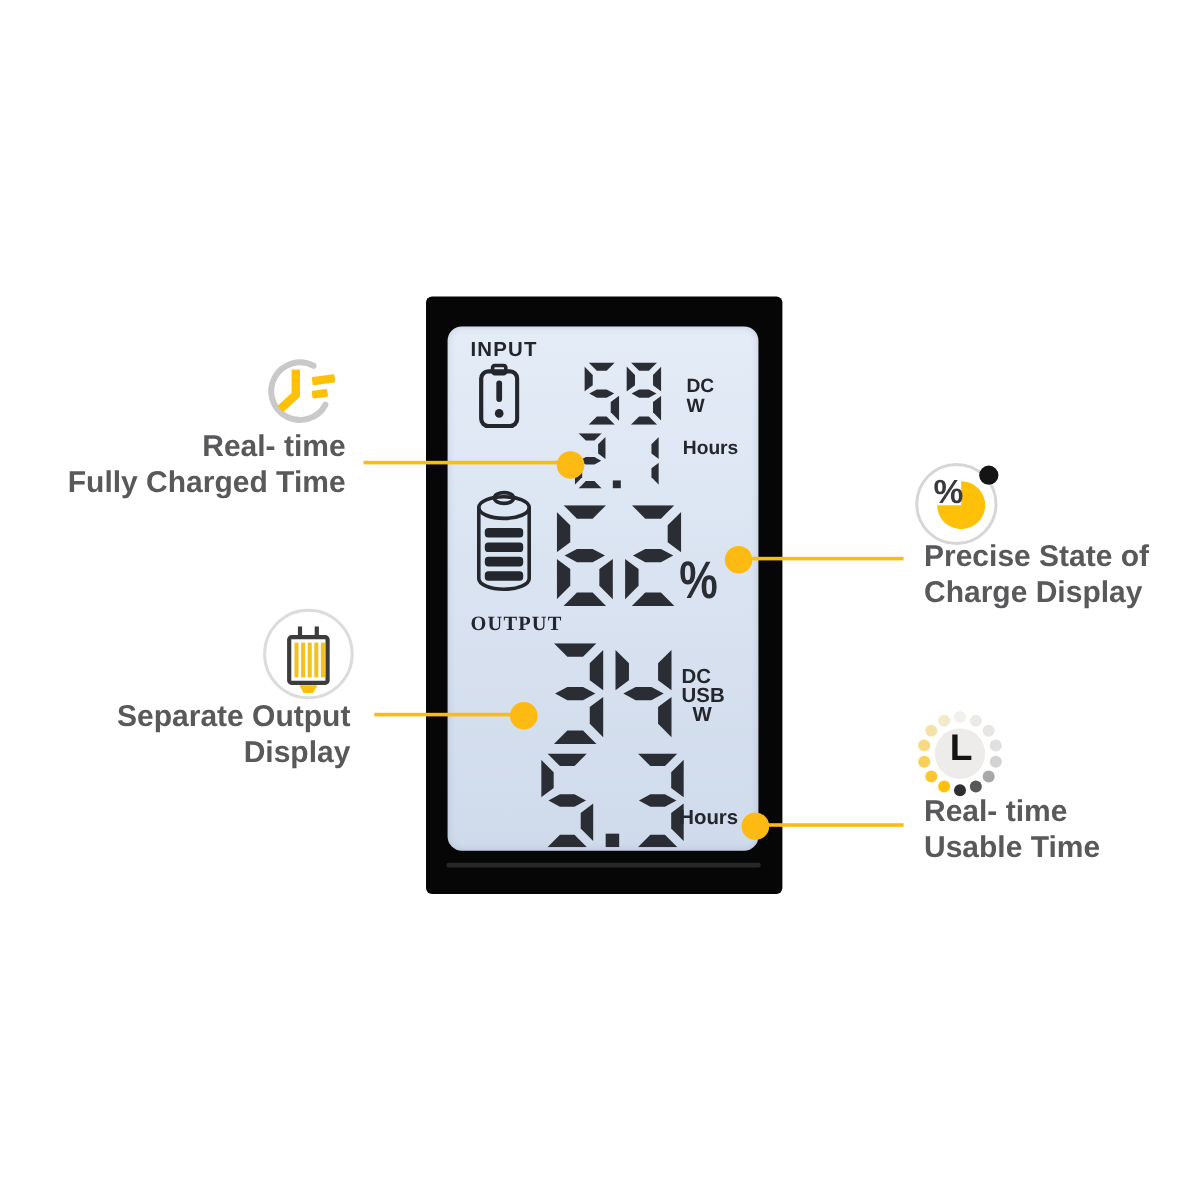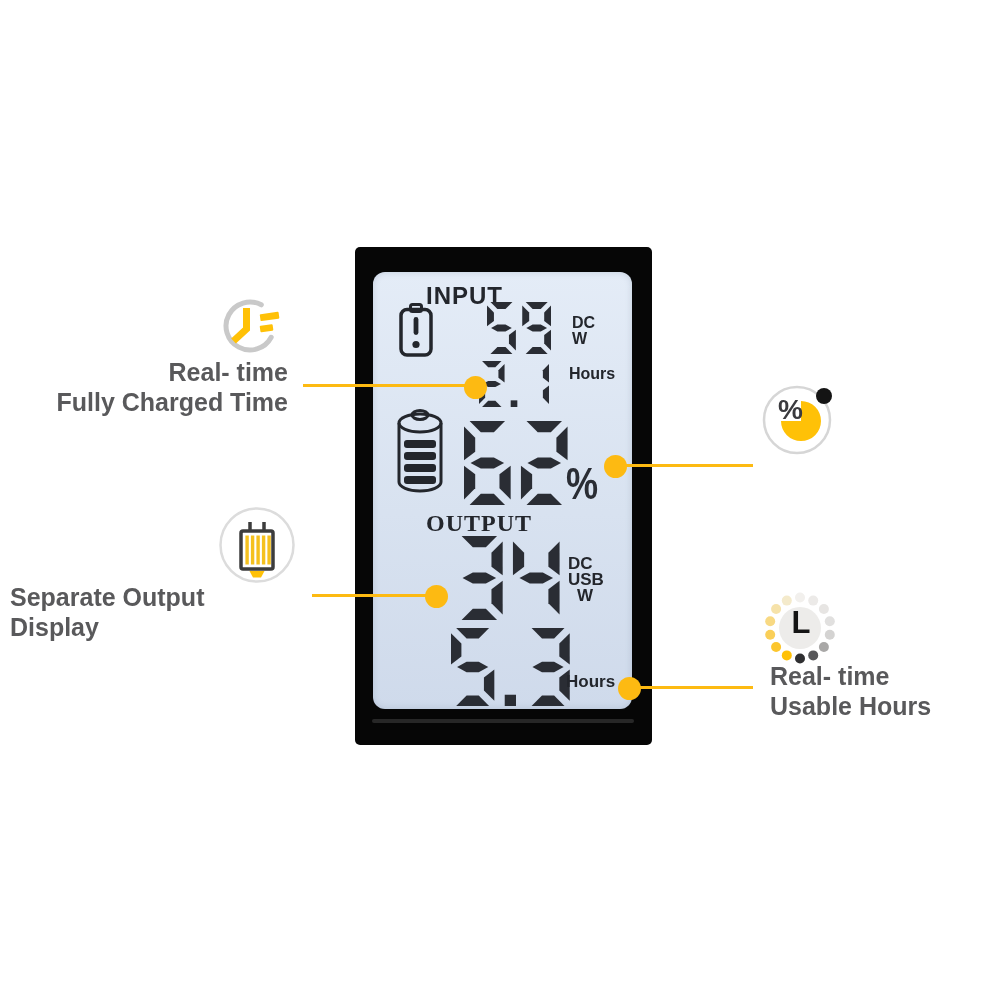--- a/index.html
+++ b/index.html
@@ -10,32 +10,32 @@
   .abs{position:absolute;}
   
   .device-body{left:355px;top:247px;width:297px;height:498px;background:#060606;border-radius:5px;}
   .device-reflection{left:372px;top:719px;width:262px;height:4px;background:#2e2e2e;border-radius:2px;opacity:.85;}
   .lcd{
     left:373px;top:272px;width:259px;height:437px;border-radius:12px;
     background:linear-gradient(180deg,#e4ecf7 0%,#d8e2f0 55%,#cfdaeb 100%);
     box-shadow:inset 0 0 6px rgba(90,110,140,.25);
   }
   
-  .lcd-label{font-weight:bold;font-size:24px;letter-spacing:1px;color:#23262c;margin-left:34px;}
+  .lcd-label{font-weight:bold;font-size:17px;letter-spacing:1px;color:#23262c;}
   .lcd-unit{font-weight:bold;color:#23262c;line-height:16px;font-size:16px;}
   .lcd-unit-out{font-weight:bold;color:#23262c;line-height:16px;font-size:17px;}
   .sseg{color:#2a2d34;}
   .pct-sign{font-weight:bold;font-size:44px;color:#2a2d34;transform:scaleX(.82);transform-origin:left top;line-height:44px;}
   
   .cdot{width:23px;height:23px;border-radius:50%;background:#fdba12;z-index:6;}
   .cline{height:3px;background:#fdba12;z-index:5;}
   
   .caption{font-weight:bold;font-size:25px;line-height:30px;color:#59595b;}
   .cap-right{text-align:right;}
-  .cap-center{text-align:left;}
+  .cap-center{text-align:right;}
 </style>
 </head>
 <body>
 
 <div class="stage">
 
   <div class="abs device-body"></div>
   <div class="abs device-reflection"></div>
   <div class="abs lcd"></div>
 
@@ -172,20 +172,24 @@
   <div class="abs caption cap-center" style="left:10px;top:582px;width:282px;">
     <div>Separate Output Display</div>
   </div>
 
   <svg class="abs" style="left:757px;top:379px;" width="80" height="80" viewBox="0 0 80 80">
     <circle cx="40" cy="41" r="33" fill="#ffffff" stroke="#d6d6d6" stroke-width="2.5"></circle>
     <path d="M44,42 L44,22 A20,20 0 1 1 24,42 Z" fill="#ffc107"></path>
     <text x="21" y="40" font-family="Liberation Sans, sans-serif" font-size="28" font-weight="bold" fill="#3a3a3e">%</text>
     <circle cx="67" cy="17" r="8" fill="#141414"></circle>
   </svg>
+  <div class="abs caption" style="left:770px;top:449px;">
+    <div>Precise State of</div>
+    <div>Charge Display</div>
+  </div>
 
   <svg class="abs" style="left:760px;top:588px;" width="80" height="80" viewBox="0 0 80 80">
     <circle cx="40" cy="40" r="21" fill="#edecea"></circle>
     <text x="41" y="45" text-anchor="middle" font-family="Liberation Sans, sans-serif" font-size="31" font-weight="bold" fill="#141414">L</text>
     <g>
       <circle cx="40.0" cy="9.5" r="5" fill="#f2f0ed"></circle>
       <circle cx="53.2" cy="12.6" r="5" fill="#eceae8"></circle>
       <circle cx="63.9" cy="21.0" r="5" fill="#e7e5e3"></circle>
       <circle cx="69.8" cy="33.2" r="5" fill="#e1e0df"></circle>
       <circle cx="69.8" cy="46.8" r="5" fill="#d4d3d2"></circle>
@@ -195,16 +199,16 @@
       <circle cx="26.8" cy="67.4" r="5" fill="#ffc107"></circle>
       <circle cx="16.1" cy="59.0" r="5" fill="#fcc62e"></circle>
       <circle cx="10.2" cy="46.8" r="5" fill="#facf58"></circle>
       <circle cx="10.2" cy="33.2" r="5" fill="#f8d983"></circle>
       <circle cx="16.1" cy="21.0" r="5" fill="#f6e2a9"></circle>
       <circle cx="26.8" cy="12.6" r="5" fill="#f4eacb"></circle>
     </g>
   </svg>
   <div class="abs caption" style="left:770px;top:661px;">
     <div>Real- time</div>
-    <div>Usable Hours</div>
+    <div>Usable Time</div>
   </div>
 
 </div>
 
 </body></html>

